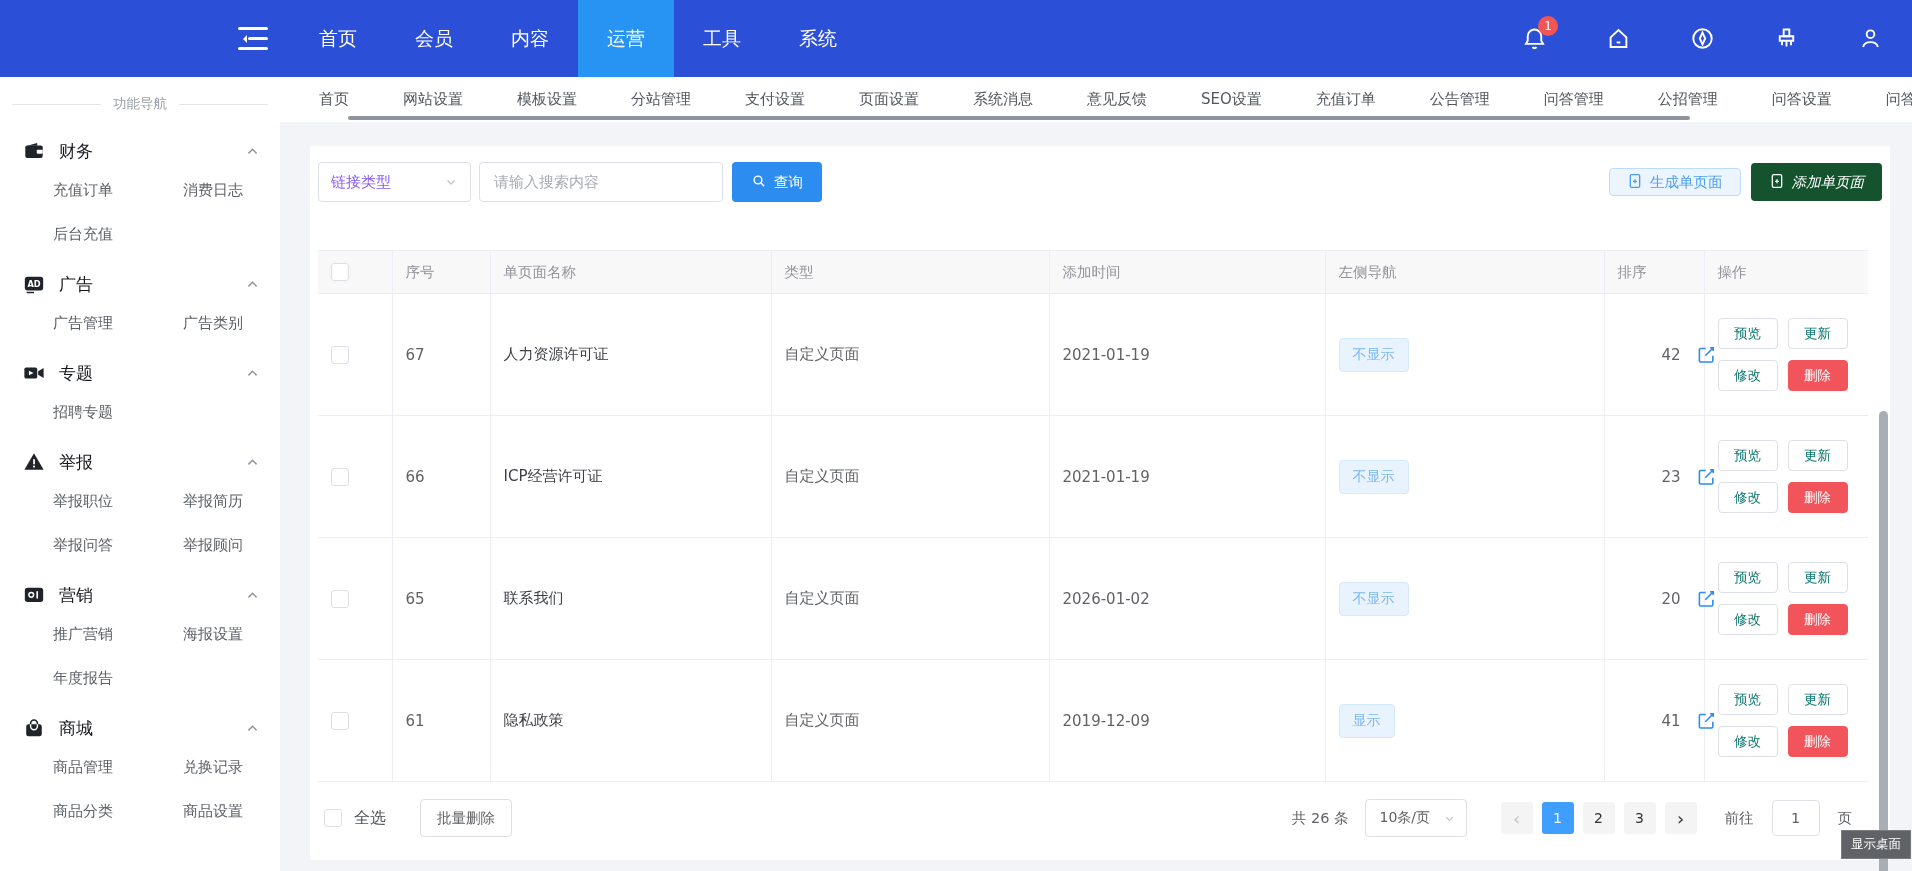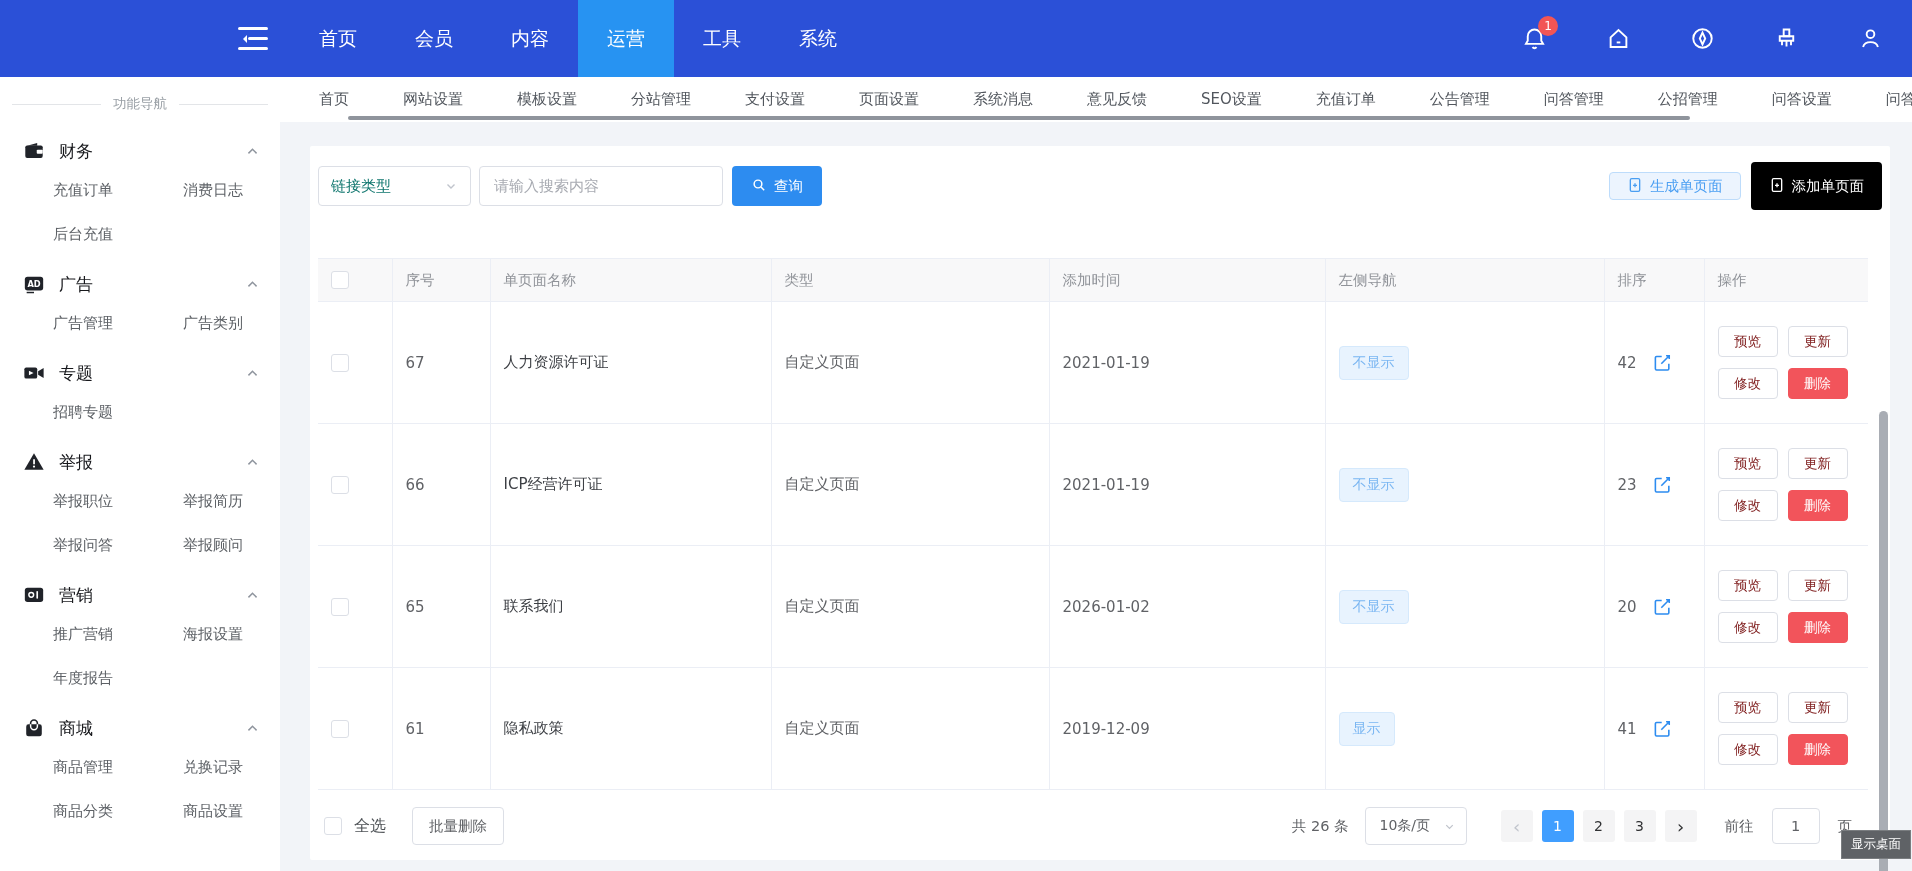--- a/index.html
+++ b/index.html
@@ -50,63 +50,63 @@
     grid-template-columns:130px 130px; row-gap:23px; }
   .group-item { font-size:15px; color:#5d6166; height:21px; cursor:pointer; white-space:nowrap; }
 
   
   .main { position:absolute; left:280px; top:122px; right:0; bottom:0;
     background:#f2f4f8; padding:24px 22px 11px 30px; }
   .card { background:#fff; height:100%; border-radius:2px; padding:16px 8px 0 8px; position:relative; }
 
   .toolbar { display:flex; align-items:center; }
   .sel { width:153px; height:40px; border:1px solid #dcdfe6; border-radius:4px; background:#fff;
-    display:flex; align-items:center; padding:0 12px; color:#0f766e; font-size:15px; cursor:pointer; }
+    display:flex; align-items:center; padding:0 12px; color:#8b5cf6; font-size:15px; cursor:pointer; }
   .sel .cv { margin-left:auto; }
   .search-input { width:244px; height:40px; border:1px solid #dcdfe6; border-radius:4px;
     margin-left:8px; padding:0 14px; font-size:15px; color:#333; outline:none;
     font-family:"DejaVu Sans","Liberation Sans",sans-serif; }
   .search-input::placeholder { color:#a8abb2; }
   .btn { display:inline-flex; align-items:center; justify-content:center; gap:7px; border-radius:4px;
     font-size:14.5px; cursor:pointer; border:1px solid transparent; white-space:nowrap; }
   .btn-primary { background:#2d8cf0; color:#fff; height:40px; padding:0 18px; margin-left:9px; }
   .btn-ghost { background:#ecf4fe; color:#4a9ef2; border-color:#bddcfb; height:28px; padding:0 17px; }
-  .btn-add { background:#000000; color:#fff; height:48px; padding:0 17px; margin-left:10px; }
+  .btn-add { background:#14532d; color:#fff; height:38px; padding:0 17px; margin-left:10px;font-style:italic; }
   .toolbar-spacer { flex:1; }
 
   
   table { border-collapse:collapse; table-layout:fixed; width:calc(100% - 14px); margin-top:48px;
     border-top:1px solid #ebeef5; }
   col.c-check{width:74px} col.c-id{width:98px} col.c-name{width:281px} col.c-type{width:278px}
   col.c-date{width:276px} col.c-nav{width:279px} col.c-sort{width:100px}
   thead th { background:#f8f8f9; height:43px; font-size:14.5px; font-weight:normal; color:#909399;
     text-align:left; padding-left:13px; border-right:1px solid #ebeef5; border-bottom:1px solid #ebeef5; }
   thead th:last-child { border-right:none; }
   tbody td { height:122px; font-size:15px; color:#606266; padding-left:13px;
     border-right:1px solid #ebeef5; border-bottom:1px solid #ebeef5; background:#fff; }
   tbody td:last-child { border-right:none; }
   td.name-cell { color:#3c3f44; }
   .checkbox { width:18px; height:18px; border:1px solid #dcdfe6; border-radius:3px; background:#fff;
     cursor:pointer; flex:none; }
   .tag { display:inline-block; background:#e8f3fe; color:#7ab6f2; border:1px solid #d5e9fc;
     border-radius:4px; font-size:14px; padding:7px 13px; }
-  .sort-wrap { display:flex; align-items:center; gap:16px; }
+  .sort-wrap { display:flex; align-items:center; gap:16px;margin-left:44px; }
   .edit-icon { cursor:pointer; display:inline-flex; }
   .actions { display:grid; grid-template-columns:60px 60px; gap:11px 10px; }
-  .abtn { height:31px; border:1px solid #dcdfe6; background:#fff; border-radius:4px; color:#7f1d1d;
+  .abtn { height:31px; border:1px solid #dcdfe6; background:#fff; border-radius:4px; color:#0f766e;
     font-size:13.5px; display:flex; align-items:center; justify-content:center; cursor:pointer; }
   .abtn.danger { background:#f2545b; border-color:#f2545b; color:#fff; }
   .vscroll { position:absolute; right:2px; top:265px; width:9px; height:484px;
     background:#a9adb4; border-radius:5px; }
 
   
   .tfooter { display:flex; align-items:center; margin-top:15px; padding:0 30px 0 6px; height:42px; }
   .tfooter .sel-all-label { font-size:16px; color:#4e5256; margin-left:12px; }
   .btn-batch { height:38px; border:1px solid #dcdfe6; background:#fff; color:#606266;
-    border-radius:4px; padding:0 16px; font-size:14.5px; margin-left:26px; }
+    border-radius:4px; padding:0 16px; font-size:14.5px; margin-left:34px; }
   .total { font-size:14.5px; color:#606266; }
   .pagesize { width:102px; height:38px; border:1px solid #dcdfe6; border-radius:4px; margin-left:16px;
     display:flex; align-items:center; padding:0 10px 0 14px; font-size:14px; color:#606266; cursor:pointer; }
   .pagesize .cv { margin-left:auto; }
   .pager { display:flex; align-items:center; gap:9px; margin-left:34px; }
   .pg { min-width:32px; height:32px; border-radius:3px; background:#f4f4f5; color:#303133;
     font-size:14px; display:flex; align-items:center; justify-content:center; cursor:pointer; }
   .pg.arrow { font-size:18px; color:#303133; }
   .pg.arrow.disabled { color:#c0c4cc; }
   .pg.active { background:#409eff; color:#fff; }

